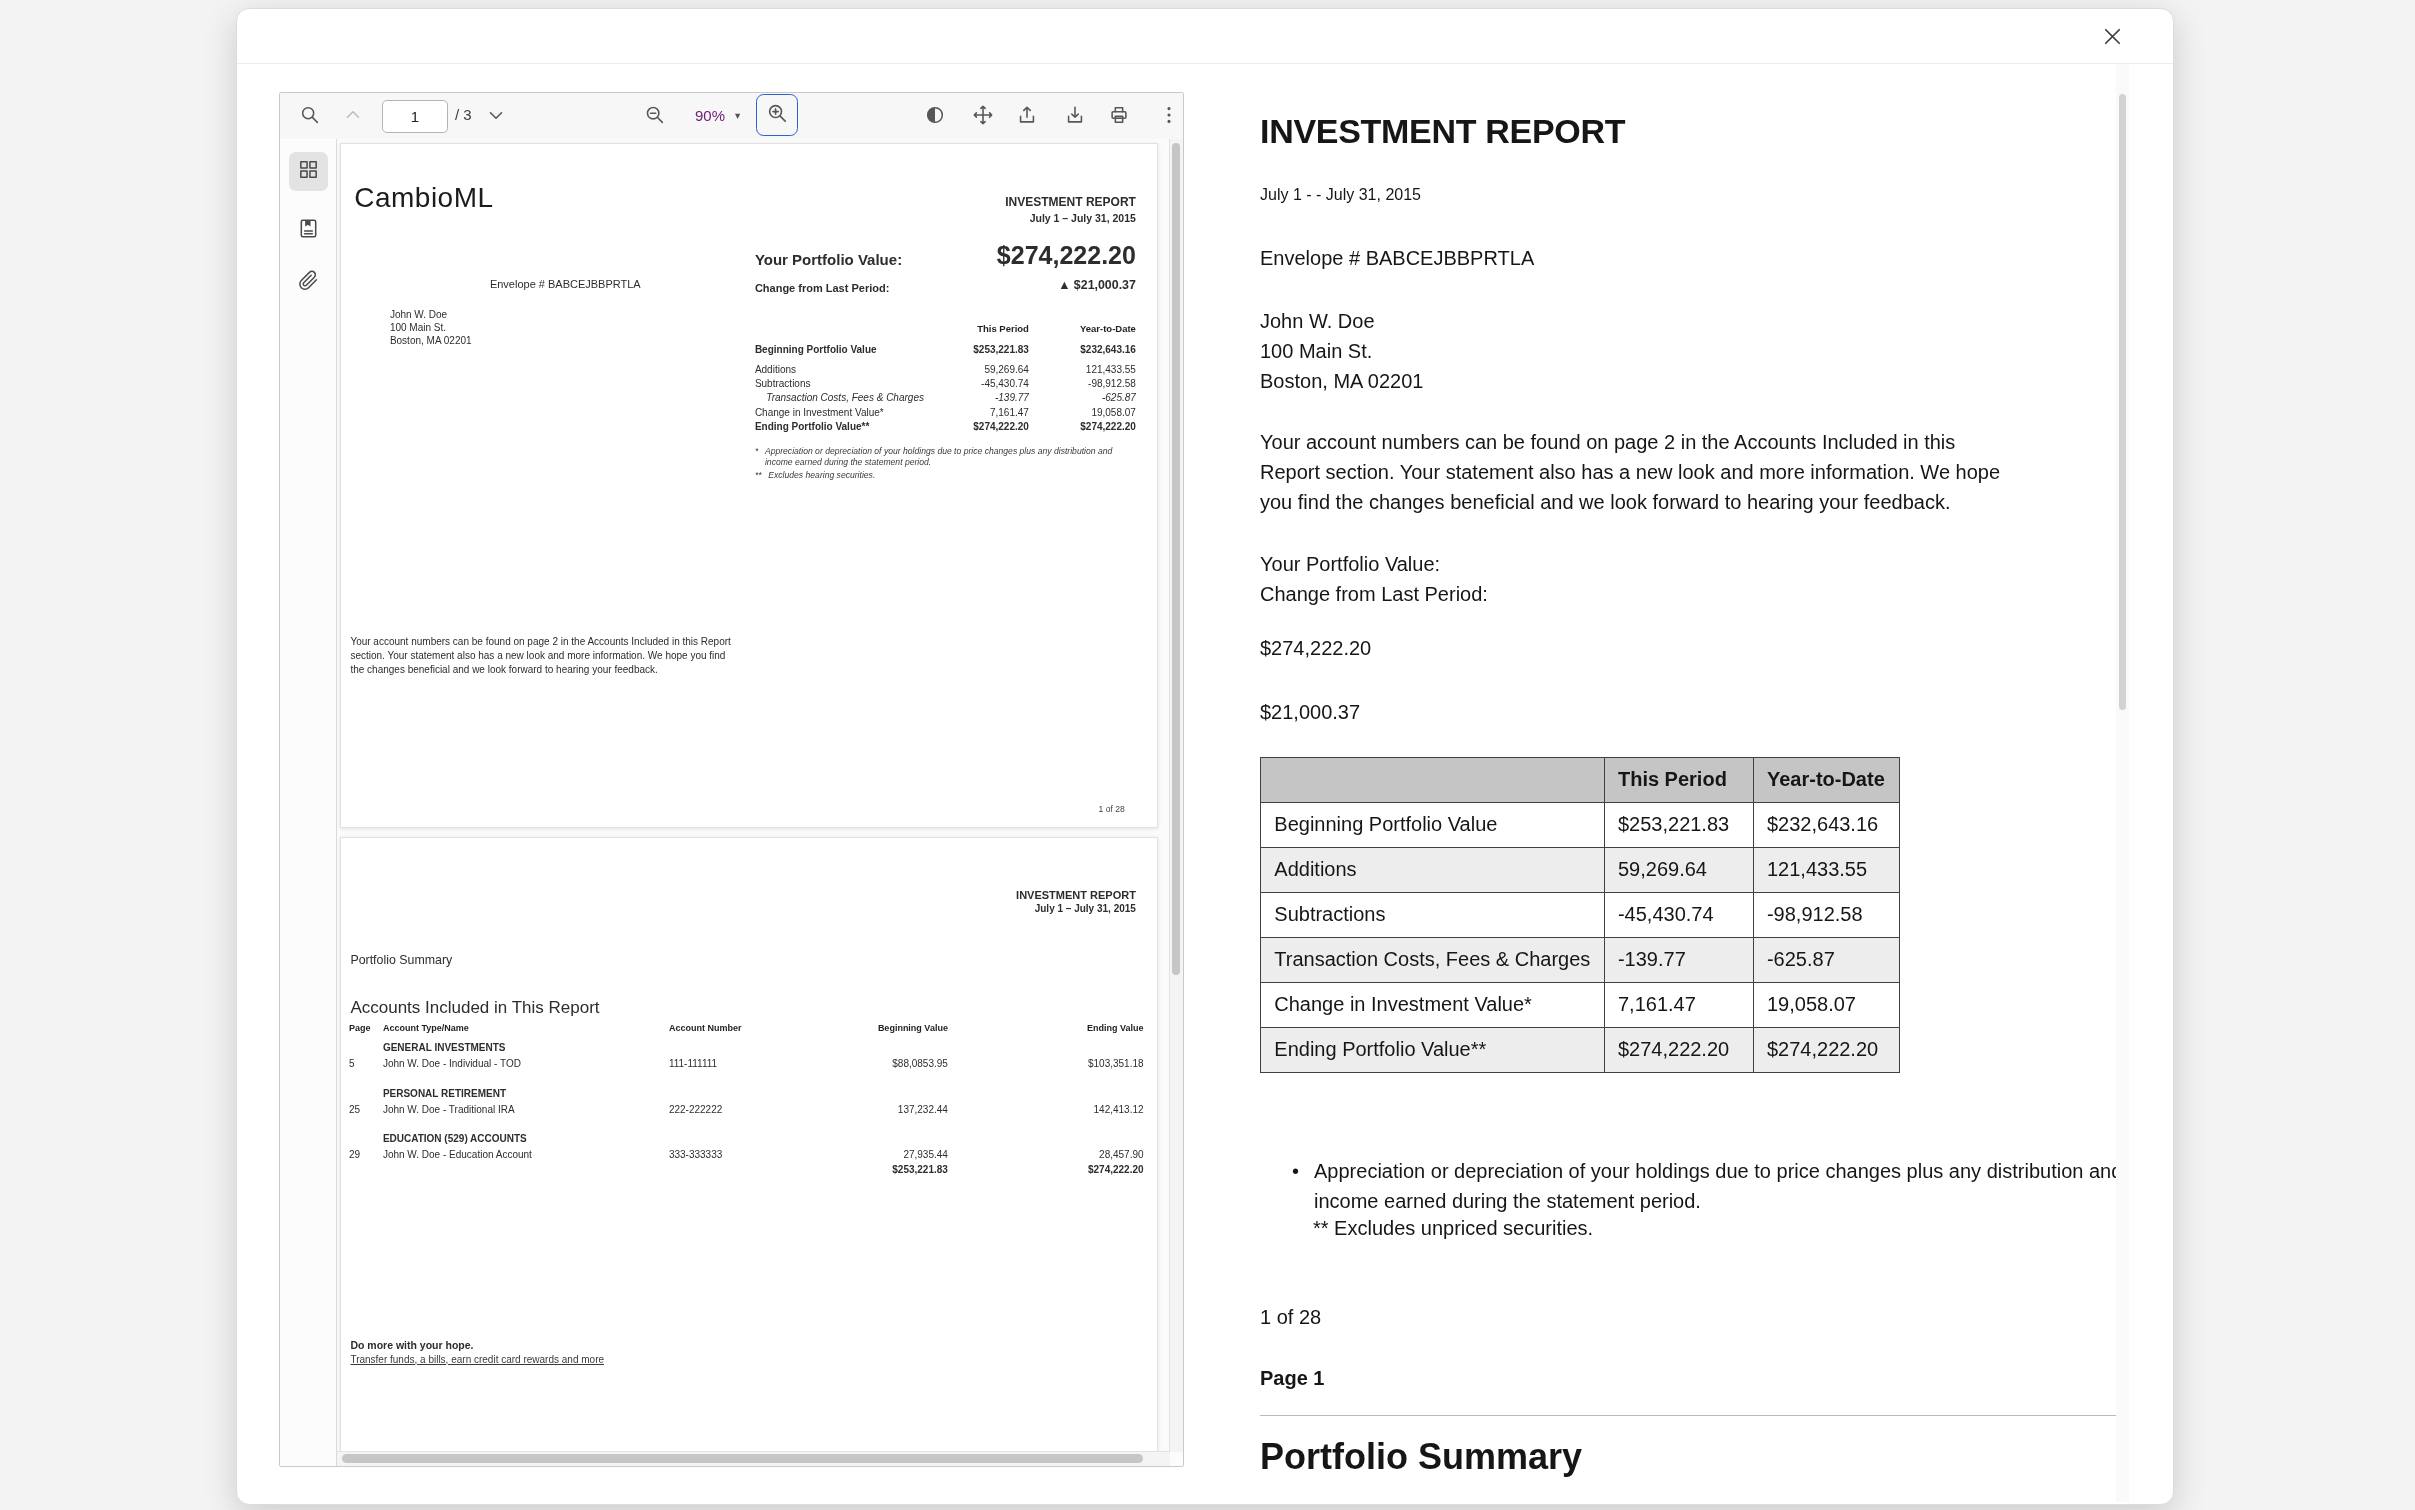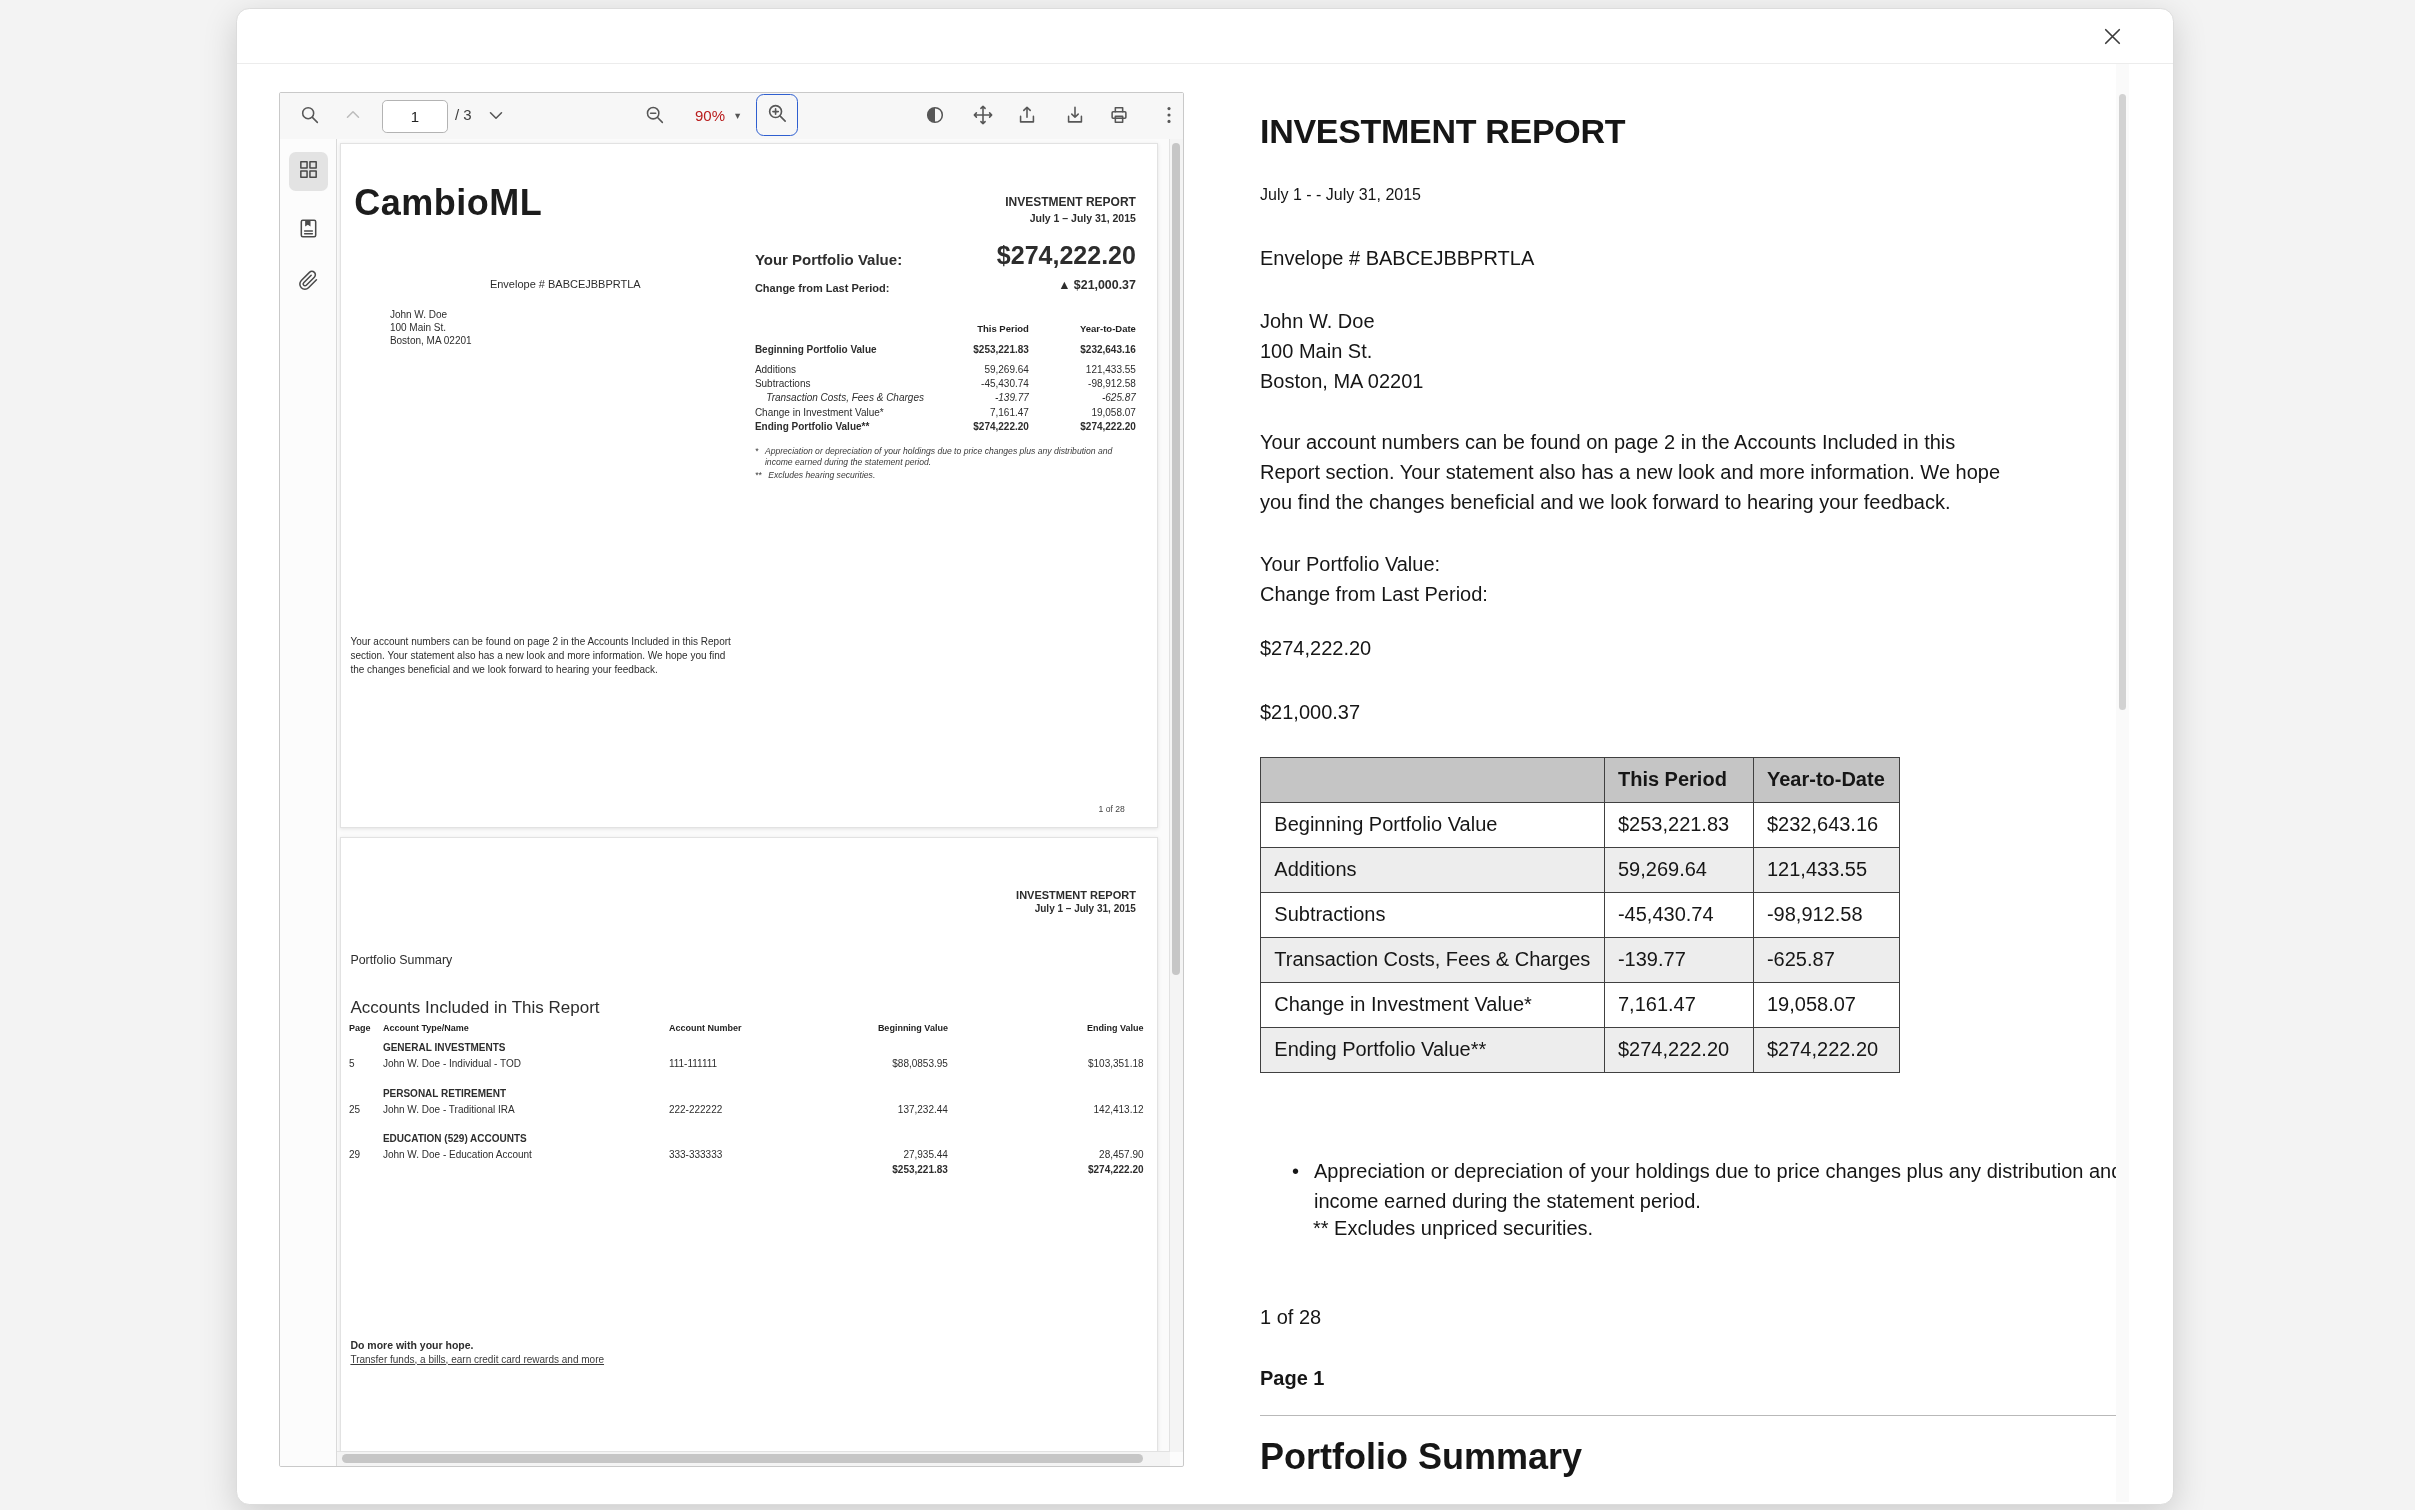--- a/index.html
+++ b/index.html
@@ -15,21 +15,21 @@
   
   .pdf-pane{position:absolute;left:42px;top:83px;width:903px;height:1373px;border:1px solid #c9c9c9;
             background:#fcfcfc;overflow:hidden;border-radius:1.9px;}
   .toolbar{position:absolute;top:0;left:0;right:0;height:46px;background:#f7f7f7;border-bottom:1px solid #cfcfcf;}
   .tbtn{position:absolute;top:11.4px;width:23px;height:23px;border:none;background:none;padding:0;cursor:pointer;color:#575757;}
   .tbtn svg{width:22px;height:22px;stroke:currentColor;stroke-width:1.7;fill:none;stroke-linecap:round;stroke-linejoin:round;}
   .tbtn.disabled{color:#bdbdbd;}
   .page-input{position:absolute;left:102px;top:7.6px;width:60px;height:28.5px;border:1px solid #b3b3b3;border-radius:4.8px;
               background:#fff;text-align:center;font-size:15px;color:#222;font-family:"Liberation Sans",sans-serif;}
   .page-total{position:absolute;left:175px;top:13.3px;font-size:15px;color:#3d3d3d;}
-  .zoom-label{position:absolute;left:415px;top:14.3px;font-size:15px;color:#b91c1c;}
+  .zoom-label{position:absolute;left:415px;top:14.3px;font-size:15px;color:#701a75;}
   .zoom-caret{position:absolute;left:455px;top:16px;font-size:10.5px;color:#555;}
   .zoomin-box{position:absolute;left:476px;top:1.9px;width:42px;height:42px;border:1.9px solid #2f5fd0;border-radius:7.6px;
               background:none;padding:0;cursor:pointer;color:#575757;box-sizing:border-box;}
   .zoomin-box svg{width:23px;height:23px;stroke:currentColor;stroke-width:1.7;fill:none;stroke-linecap:round;}
   
   .sidebar{position:absolute;left:0;top:46px;bottom:0;width:56px;background:#fcfcfc;border-right:1px solid #dadada;}
   .sbtn{position:absolute;left:8.6px;width:39px;height:39px;border:none;border-radius:6.7px;background:none;padding:0;
         cursor:pointer;color:#4a4a4a;}
   .sbtn.active{background:#e3e3e3;}
   .sbtn svg{width:23px;height:23px;stroke:currentColor;stroke-width:1.6;fill:none;stroke-linecap:round;stroke-linejoin:round;}
@@ -37,21 +37,21 @@
   .pages{position:absolute;left:57px;top:46px;right:13.3px;bottom:13.3px;overflow:hidden;background:#fbfbfb;}
   .pdf-page{position:absolute;left:2.9px;width:818px;height:685px;background:#fff;border:1px solid #e2e2e2;
             box-shadow:0 1px 3.8px rgba(0,0,0,.10);color:#2d2d2d;box-sizing:border-box;}
   .pdf-page *{position:absolute;}
   
   .vscroll{position:absolute;right:0;top:46px;bottom:13.3px;width:13.3px;background:#f4f4f4;border-left:1px solid #e2e2e2;}
   .vscroll .thumb{position:absolute;left:1.9px;top:4.8px;width:8.6px;height:832px;background:#c6c6c6;border-radius:4.8px;}
   .hscroll{position:absolute;left:57px;right:13.3px;bottom:0;height:13.3px;background:#f4f4f4;border-top:1px solid #e2e2e2;}
   .hscroll .thumb{position:absolute;left:4.8px;right:27px;top:1.9px;height:8.6px;background:#c6c6c6;border-radius:4.8px;}
   
-  .p1-logo{left:13.3px;top:38px;font-size:36px;font-weight:700;color:#1c1c1c;letter-spacing:0.5px;}
+  .p1-logo{left:13.3px;top:38px;font-size:28px;font-weight:400;color:#1c1c1c;letter-spacing:0.5px;}
   .p1-rt{right:21px;top:51px;text-align:right;font-weight:700;}
   .p1-rt .t1{position:static;display:block;font-size:12px;}
   .p1-rt .t2{position:static;display:block;font-size:10.5px;margin-top:2.9px;}
   .p1-pv-label{left:414px;top:107px;font-size:15px;font-weight:700;}
   .p1-pv-value{right:21px;top:97px;font-size:25px;font-weight:700;}
   .p1-envelope{left:149px;top:134px;font-size:11px;}
   .p1-ch-label{left:414px;top:138px;font-size:11px;font-weight:700;}
   .p1-ch-value{right:21px;top:134px;font-size:12.4px;font-weight:700;}
   .p1-address{left:49px;top:164px;font-size:10px;line-height:13px;}
   .p1-address span{position:static;display:block;}

